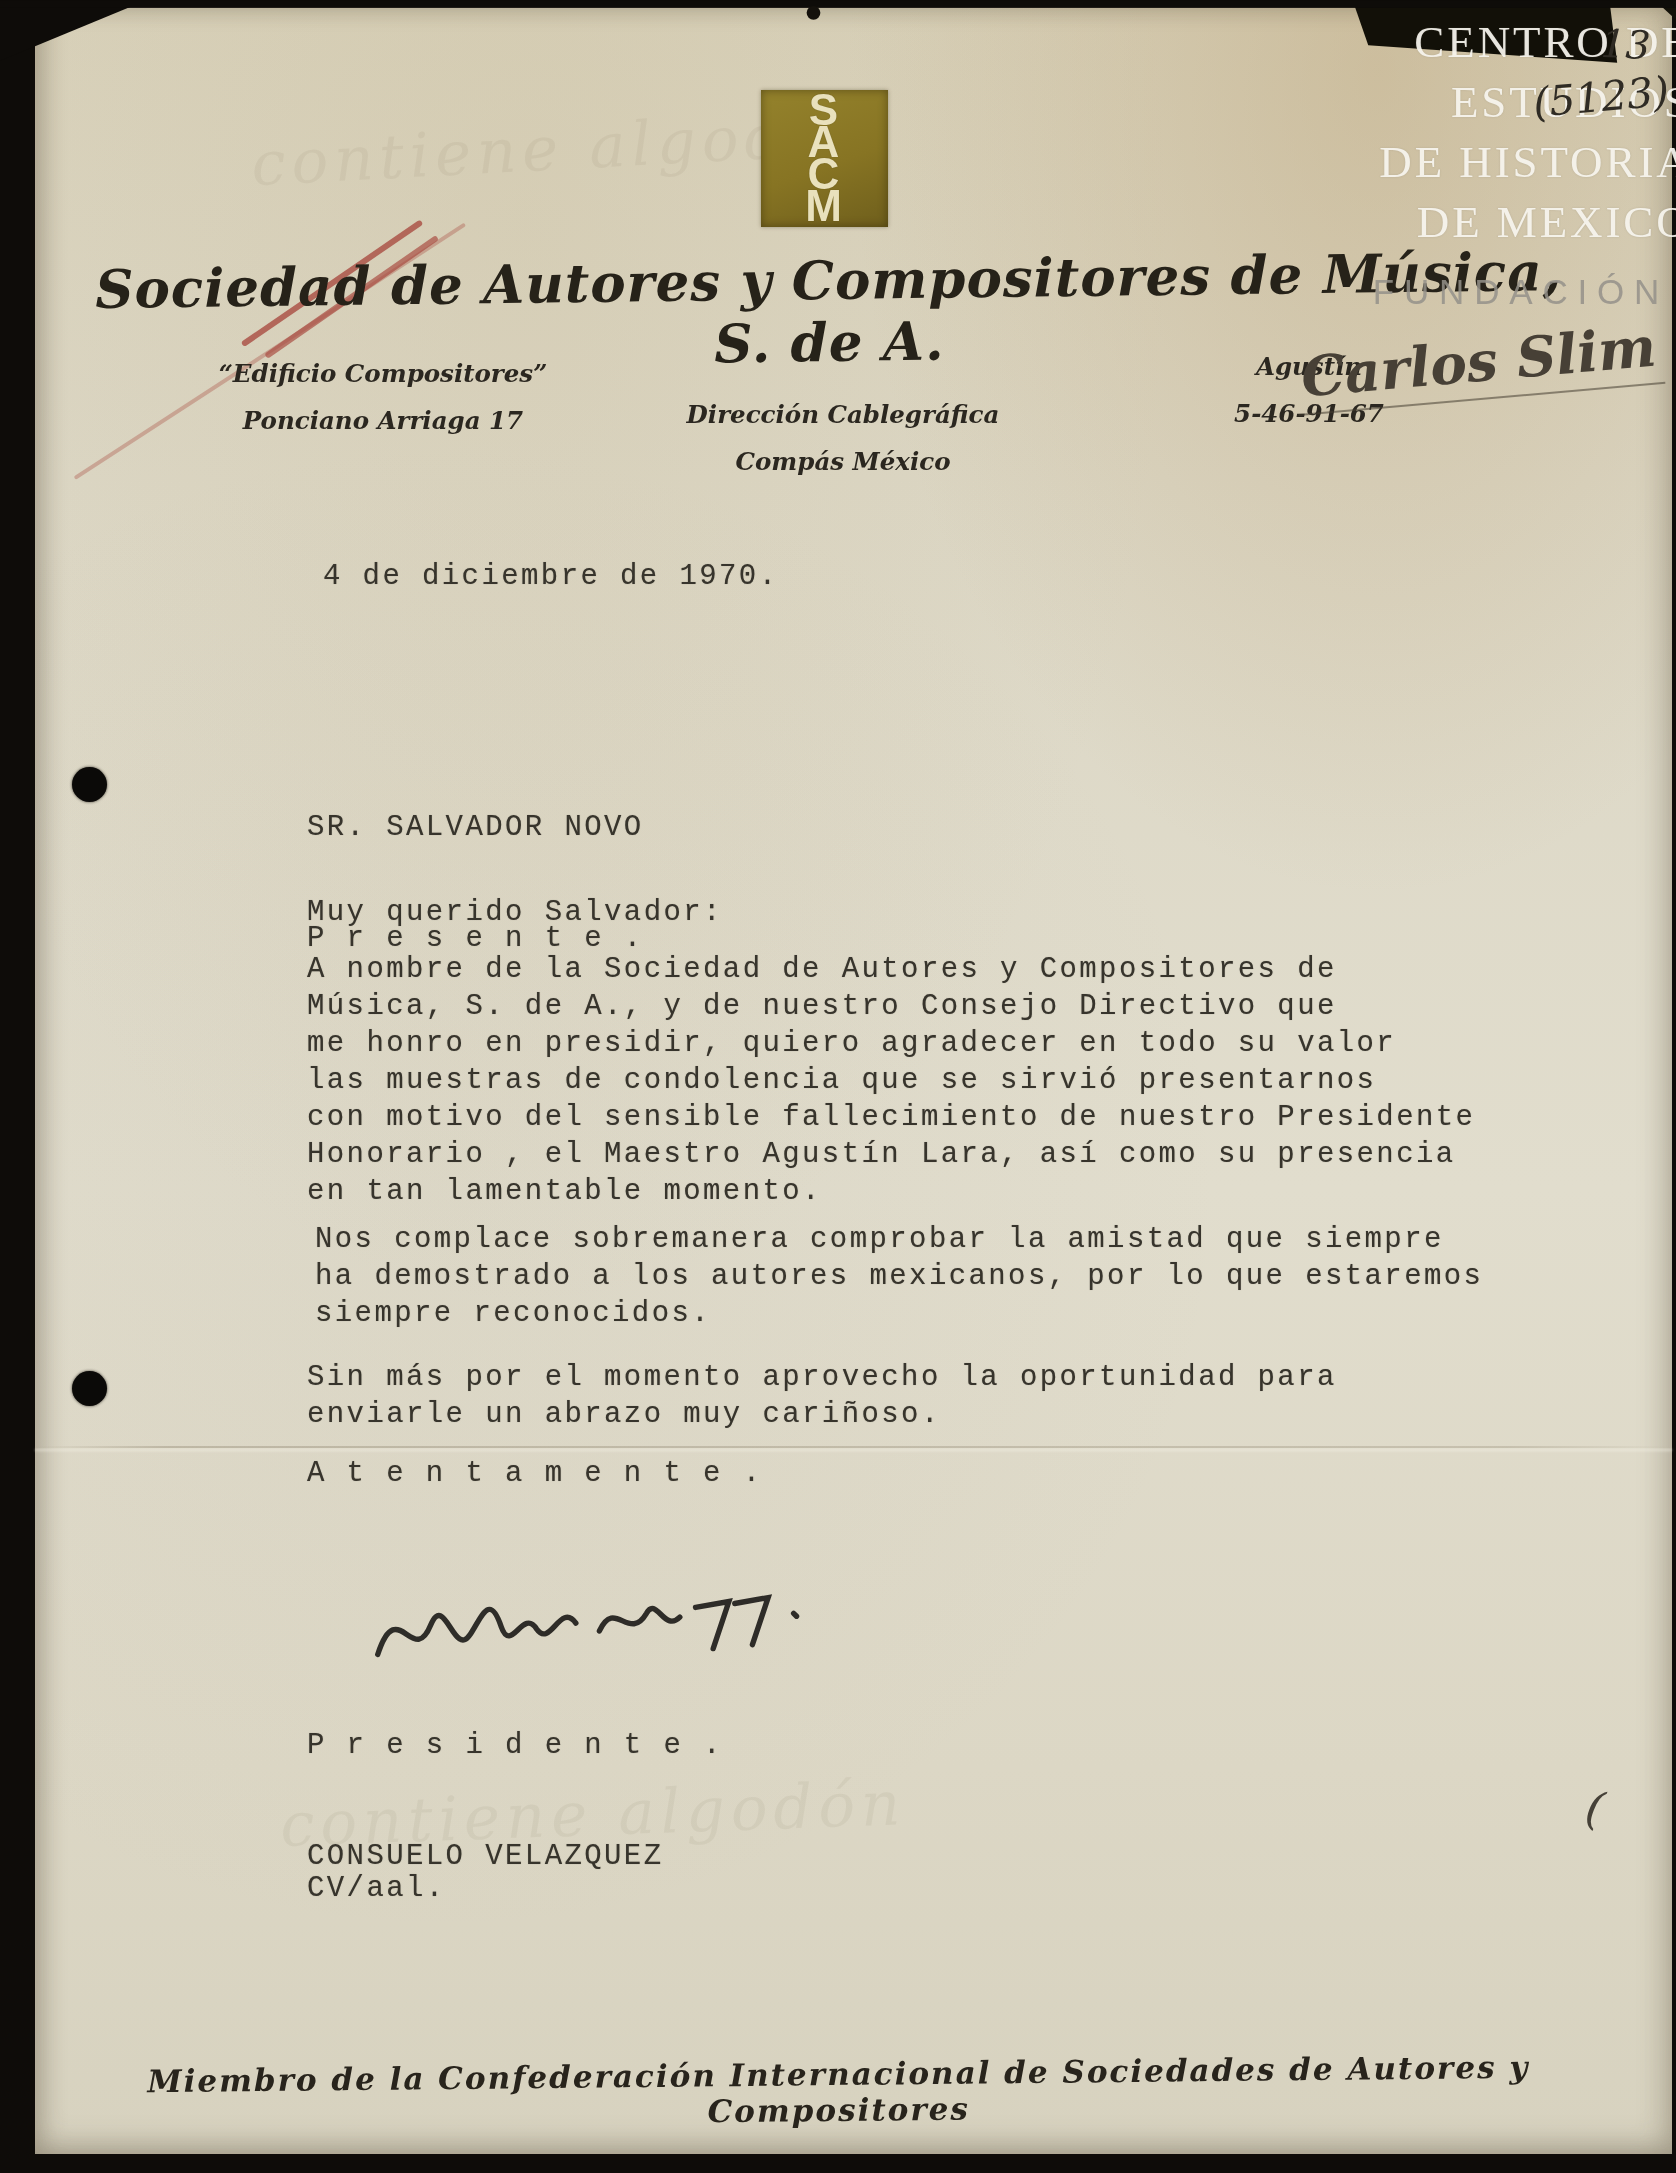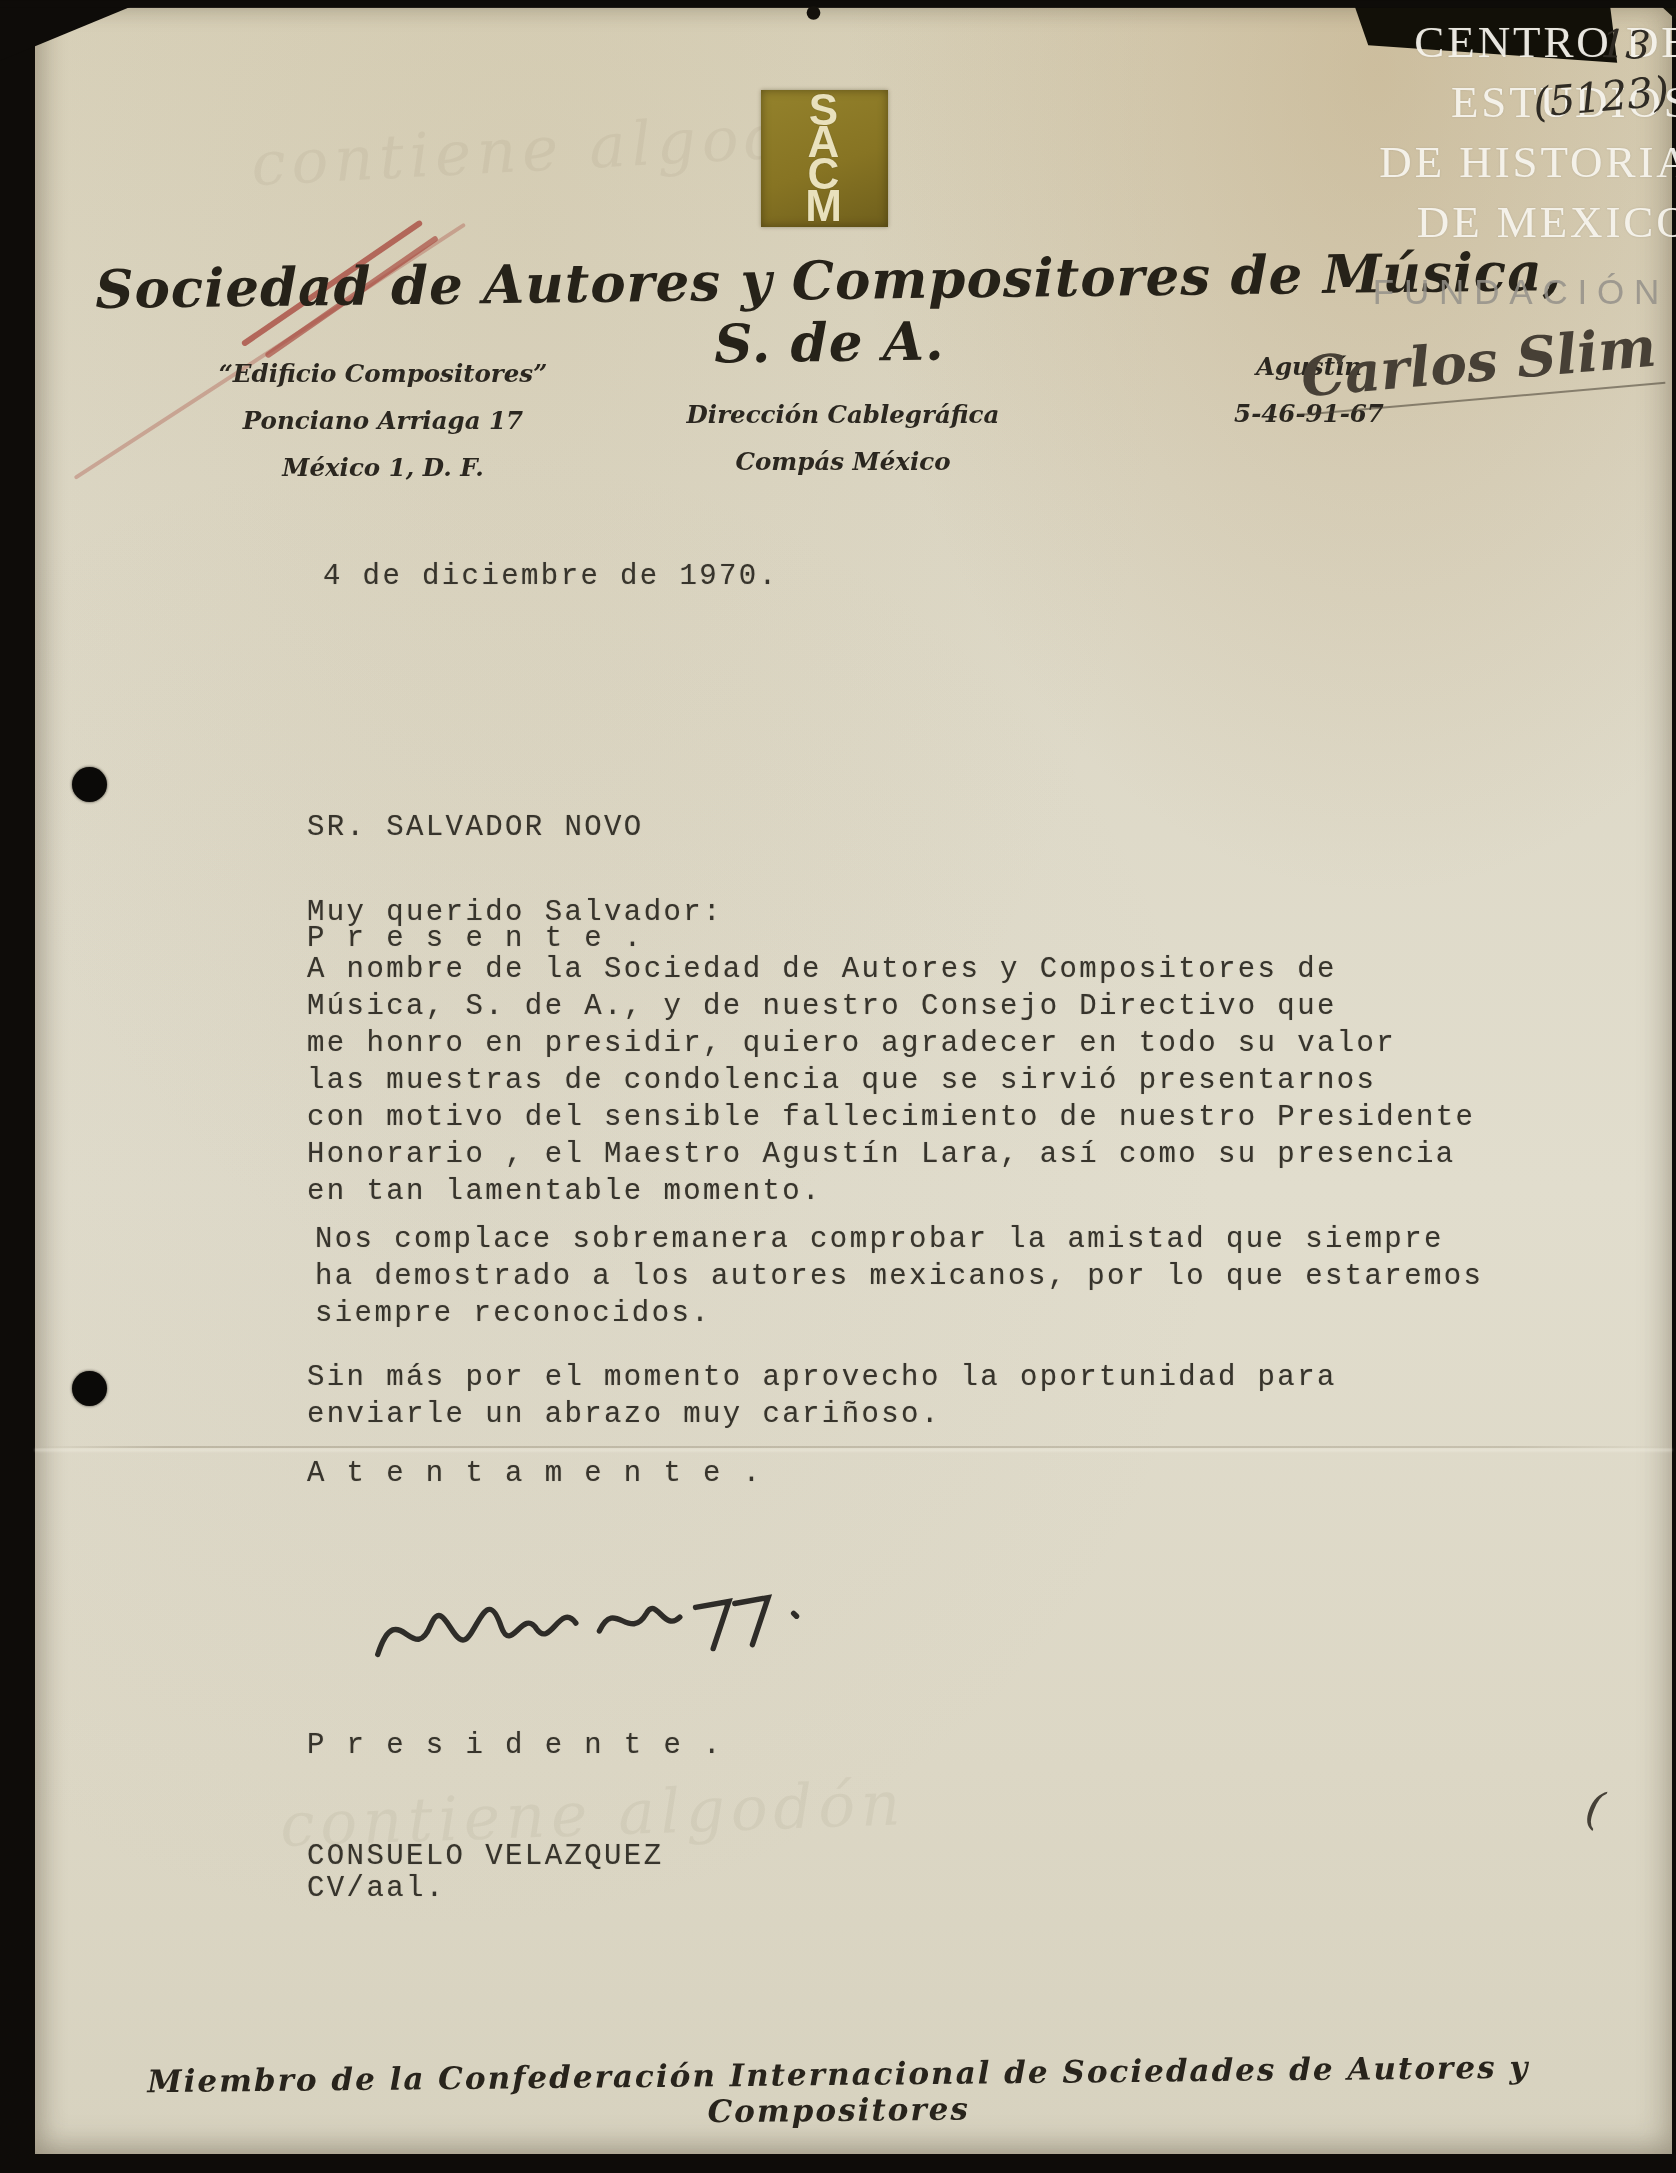--- a/index.html
+++ b/index.html
@@ -137,21 +137,20 @@
       <span>A</span>
       <span>C</span>
       <span>M</span>
     </div>
 
     <div class="org-name script">Sociedad de Autores y Compositores de Música, S. de A.</div>
 
     <div class="hq-block block-building">
       <div>“Edificio Compositores”</div>
       <div>Ponciano Arriaga 17</div>
-      <div>México 1, D. F.</div>
     </div>
 
     <div class="hq-block block-cable">
       <div>Dirección Cablegráfica</div>
       <div>Compás México</div>
     </div>
 
     <div class="hq-block block-phone">
       <div>Agustín</div>
       <div>5-46-91-67</div>

